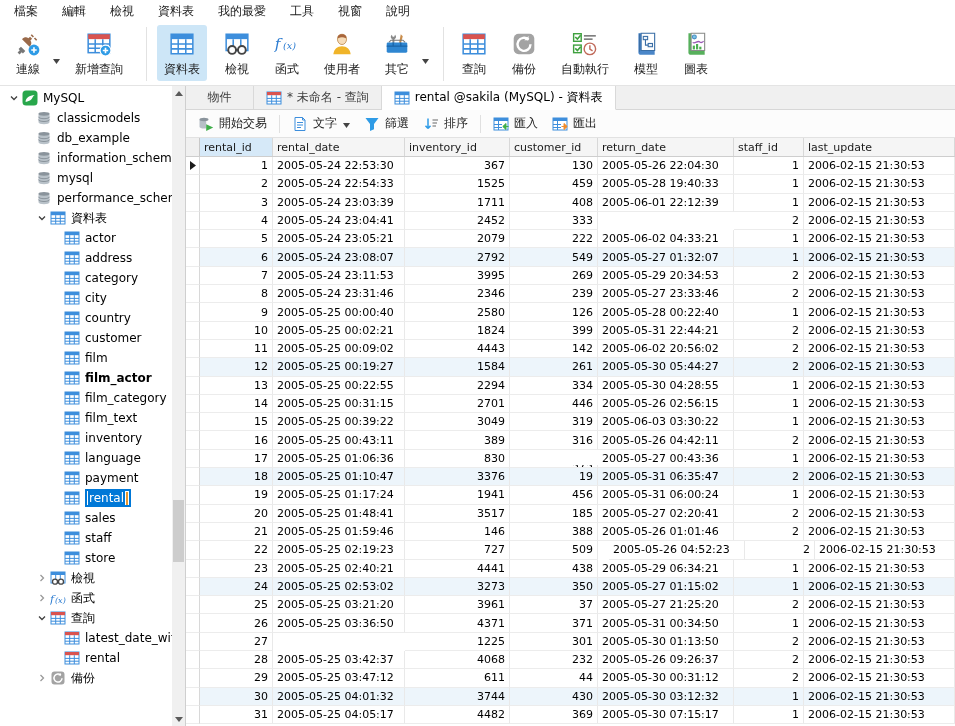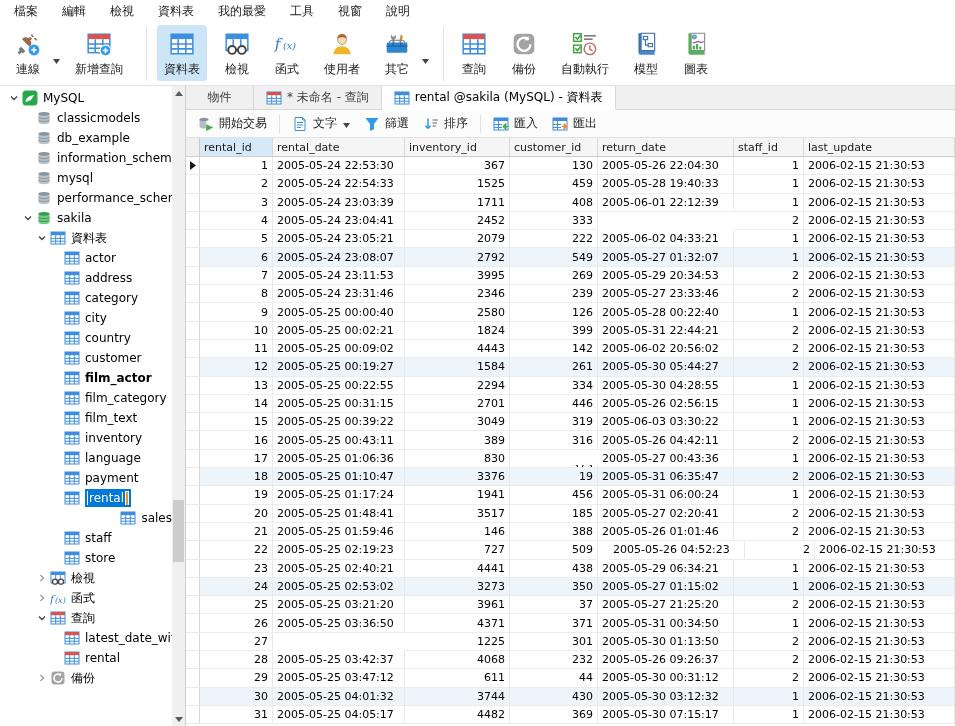--- a/index.html
+++ b/index.html
@@ -366,37 +366,20 @@
               <span style="display: inline-flex; align-items: center;">
                 <svg width="16" height="16" viewBox="0 0 16 16">
                   <path d="M2.5 3.8v8.4c0 1.2 2.5 2 5.5 2s5.5-.8 5.5-2V3.8z" fill="#b9c2c9"></path>
                   <ellipse cx="8" cy="3.8" rx="5.5" ry="1.9" fill="#8a949c"></ellipse>
                   <path d="M2.5 6.8c0 1.1 2.5 1.9 5.5 1.9s5.5-.8 5.5-1.9M2.5 9.6c0 1.1 2.5 1.9 5.5 1.9s5.5-.8 5.5-1.9" stroke="#8a949c" fill="none"></path>
                 </svg>
               </span>
             </span>
             <span class="tree-label">performance_schema</span>
           </div>
-          <div class="tree-row" style="padding-left: 20px;">
-            <span class="tree-arrow">
-              <svg width="10" height="10" viewBox="0 0 10 10">
-                <path d="M2 3.5l3 3 3-3" fill="none" stroke="#404040" stroke-width="1.3"></path>
-              </svg>
-            </span>
-            <span class="tree-icon">
-              <span style="display: inline-flex; align-items: center;">
-                <svg width="16" height="16" viewBox="0 0 16 16">
-                  <path d="M2.5 3.8v8.4c0 1.2 2.5 2 5.5 2s5.5-.8 5.5-2V3.8z" fill="#72c985"></path>
-                  <ellipse cx="8" cy="3.8" rx="5.5" ry="1.9" fill="#2f9e44"></ellipse>
-                  <path d="M2.5 6.8c0 1.1 2.5 1.9 5.5 1.9s5.5-.8 5.5-1.9M2.5 9.6c0 1.1 2.5 1.9 5.5 1.9s5.5-.8 5.5-1.9" stroke="#2f9e44" fill="none"></path>
-                </svg>
-              </span>
-            </span>
-            <span class="tree-label">sakila</span>
-          </div>
           <div class="tree-row" style="padding-left: 34px;">
             <span class="tree-arrow">
               <svg width="10" height="10" viewBox="0 0 10 10">
                 <path d="M2 3.5l3 3 3-3" fill="none" stroke="#404040" stroke-width="1.3"></path>
               </svg>
             </span>
             <span class="tree-icon">
               <span style="display: inline-flex; align-items: center;">
                 <svg width="16" height="16" viewBox="0 0 16 16">
                   <rect x="1" y="2" width="14" height="12" fill="#fff" stroke="#3d8edc"></rect>
@@ -478,20 +461,33 @@
               <span style="display: inline-flex; align-items: center;">
                 <svg width="16" height="16" viewBox="0 0 16 16">
                   <rect x="1" y="2" width="14" height="12" fill="#fff" stroke="#3d8edc"></rect>
                   <rect x="1" y="2" width="14" height="3.2" fill="#3d8edc"></rect>
                   <path d="M1 8.4h14M1 11.2h14M5.7 5.2v8.8M10.3 5.2v8.8" stroke="#3d8edc" fill="none"></path>
                 </svg>
               </span>
             </span>
             <span class="tree-label">customer</span>
           </div>
+          <div class="tree-row" style="padding-left: 48px;">
+            <span class="tree-arrow"></span>
+            <span class="tree-icon">
+              <span style="display: inline-flex; align-items: center;">
+                <svg width="16" height="16" viewBox="0 0 16 16">
+                  <rect x="1" y="2" width="14" height="12" fill="#fff" stroke="#3d8edc"></rect>
+                  <rect x="1" y="2" width="14" height="3.2" fill="#3d8edc"></rect>
+                  <path d="M1 8.4h14M1 11.2h14M5.7 5.2v8.8M10.3 5.2v8.8" stroke="#3d8edc" fill="none"></path>
+                </svg>
+              </span>
+            </span>
+            <span class="tree-label">film</span>
+          </div>
           <div class="tree-row" style="padding-left: 48px; font-weight: bold;">
             <span class="tree-arrow"></span>
             <span class="tree-icon">
               <span style="display: inline-flex; align-items: center;">
                 <svg width="16" height="16" viewBox="0 0 16 16">
                   <rect x="1" y="2" width="14" height="12" fill="#fff" stroke="#3d8edc"></rect>
                   <rect x="1" y="2" width="14" height="3.2" fill="#3d8edc"></rect>
                   <path d="M1 8.4h14M1 11.2h14M5.7 5.2v8.8M10.3 5.2v8.8" stroke="#3d8edc" fill="none"></path>
                 </svg>
               </span>
@@ -572,21 +568,21 @@
                   <rect x="1" y="2" width="14" height="3.2" fill="#3d8edc"></rect>
                   <path d="M1 8.4h14M1 11.2h14M5.7 5.2v8.8M10.3 5.2v8.8" stroke="#3d8edc" fill="none"></path>
                 </svg>
               </span>
             </span>
             <span class="edit-box">
               <span class="edit-sel">rental</span>
               <span class="edit-caret"></span>
             </span>
           </div>
-          <div class="tree-row" style="padding-left: 68px; justify-content: flex-end;">
+          <div class="tree-row" style="padding-left: 48px;">
             <span class="tree-arrow"></span>
             <span class="tree-icon">
               <span style="display: inline-flex; align-items: center;">
                 <svg width="16" height="16" viewBox="0 0 16 16">
                   <rect x="1" y="2" width="14" height="12" fill="#fff" stroke="#3d8edc"></rect>
                   <rect x="1" y="2" width="14" height="3.2" fill="#3d8edc"></rect>
                   <path d="M1 8.4h14M1 11.2h14M5.7 5.2v8.8M10.3 5.2v8.8" stroke="#3d8edc" fill="none"></path>
                 </svg>
               </span>
             </span>

